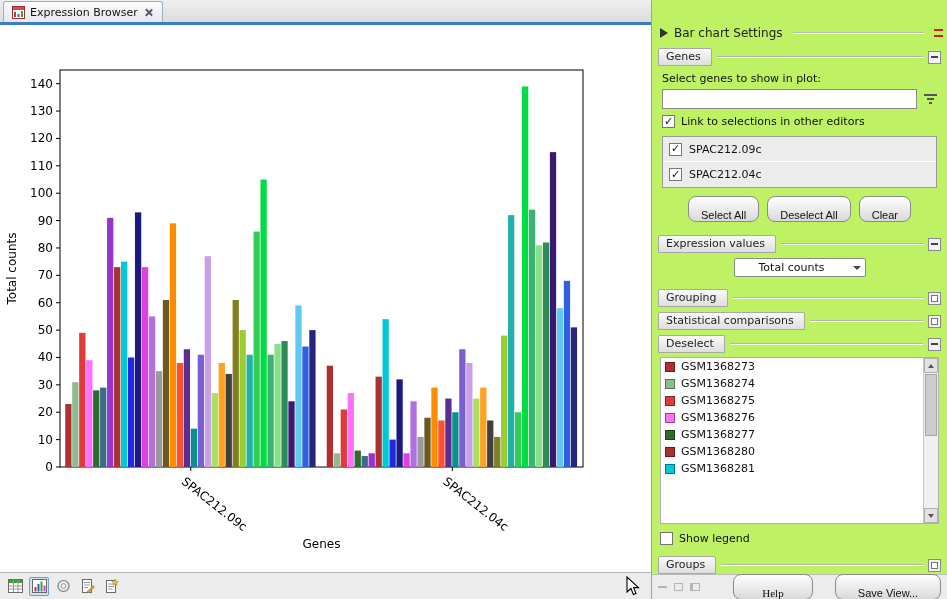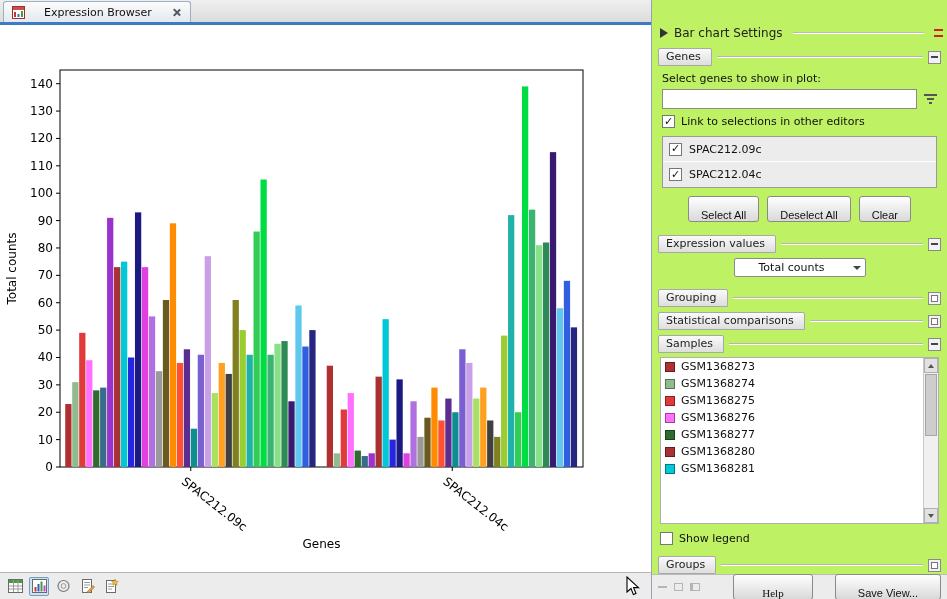--- a/index.html
+++ b/index.html
@@ -3,21 +3,21 @@
 <meta charset="utf-8">
 <style>
   *{margin:0;padding:0;box-sizing:border-box;}
   html,body{width:947px;height:599px;overflow:hidden;background:#ececec;
     font-family:"DejaVu Sans","Liberation Sans",sans-serif;font-size:12px;color:#111;}
   .app{display:flex;width:947px;height:599px;position:relative;}
 
   
   .left{width:652px;display:flex;flex-direction:column;border-right:1px solid #97a3ad;background:#ececec;}
   .tabbar{height:22px;background:linear-gradient(#efefef,#dcdcdc);display:flex;align-items:flex-end;padding-left:3px;}
-  .tab{display:flex;align-items:center;gap:19px;background:linear-gradient(#fbfbfb,#e4e9ee);
+  .tab{display:flex;align-items:center;gap:5px;background:linear-gradient(#fbfbfb,#e4e9ee);
     border:1px solid #9cb0c2;border-bottom:none;border-radius:3px 3px 0 0;padding:2px 8px;height:21px;}
   .tab-title{font-size:11px;white-space:nowrap;}
   .tab-close{width:11px;height:11px;position:relative;cursor:pointer;}
   .tab-close::before,.tab-close::after{content:"";position:absolute;left:5px;top:1px;width:1.5px;height:9px;background:#556;}
   .tab-close::before{transform:rotate(45deg);}
   .tab-close::after{transform:rotate(-45deg);}
   .blue-line{height:3px;background:#3b7dc1;}
   .canvas{height:547px;background:#fff;position:relative;overflow:hidden;}
   svg text{font-family:"DejaVu Sans","Liberation Sans",sans-serif;fill:#000;}
   .bottom-toolbar{height:27px;background:#ececec;border-top:1px solid #b5b5b5;display:flex;align-items:center;gap:4px;padding-left:5px;}
@@ -48,21 +48,21 @@
   .search-row{display:flex;align-items:center;gap:7px;margin:2px 2px 4px 2px;}
   .text-input{flex:1;height:20px;border:1px solid #8a8a8a;background:#fff;font-family:inherit;font-size:11px;padding:0 4px;outline:none;}
   .cb{width:13px;height:13px;background:#fff;border:1px solid #767676;display:inline-flex;
     align-items:center;justify-content:center;flex:none;}
   .cb.checked::after{content:"✓";font-size:11px;font-weight:bold;color:#111;line-height:1;margin-top:-1px;}
   .check-row{display:flex;align-items:center;gap:6px;margin:6px 2px;font-size:11px;}
   .gene-list{border:1px solid #9a9a9a;background:#ececec;margin:8px 2px 8px 2px;}
   .gene-row{display:flex;align-items:center;gap:7px;height:25px;padding:0 6px;border-bottom:1px solid #fff;font-size:11px;}
   .gene-row:last-child{border-bottom:none;}
   .btn-row{display:flex;justify-content:center;gap:8px;margin:8px 0 6px 0;}
-  .btn{background:linear-gradient(#ffffff,#d9d9d9);border:1px solid #8a8a8a;border-radius:3px;
+  .btn{background:linear-gradient(#ffffff,#d9d9d9);border:1px solid #8a8a8a;border-radius:8px;
     padding:12px 12px;font-size:11px;color:#111;height:20px;white-space:nowrap;}
   .combo{width:132px;margin:5px auto 7px auto;border:1px solid #8a8a8a;background:#fff;display:flex;
     align-items:center;height:20px;border-radius:2px;}
   .combo-text{flex:1;text-align:center;font-size:11px;}
   .combo-arrow{width:16px;display:flex;align-items:center;justify-content:center;}
   .tri-down{width:0;height:0;border-top:4px solid #444;border-left:4px solid transparent;border-right:4px solid transparent;}
 
   .samples-wrap{display:flex;border:1px solid #b0b0b0;background:#fff;margin:4px 2px 2px 2px;height:172px;}
   .samples-list{flex:1;overflow:hidden;}
   .sample-row{display:flex;align-items:center;gap:6px;height:17px;padding:0 4px;font-size:11px;}
@@ -344,21 +344,21 @@
 
       <div class="sec-header">
         <span class="sec-label">Statistical comparisons</span>
         <span class="sec-line"></span>
         <span class="sec-ctrl">
             <span class="glyph-square"></span>
           </span>
       </div>
 
       <div class="sec-header">
-        <span class="sec-label">Samples</span>
+        <span class="sec-label">Deselect</span>
         <span class="sec-line"></span>
         <span class="sec-ctrl">
             <span class="glyph-minus"></span>
           </span>
       </div>
       <div class="samples-wrap">
         <div class="samples-list" id="samples-list">
             <div class="sample-row">
               <span class="swatch" style="background: rgb(176, 48, 50);"></span>
               <span>GSM1368273</span>

